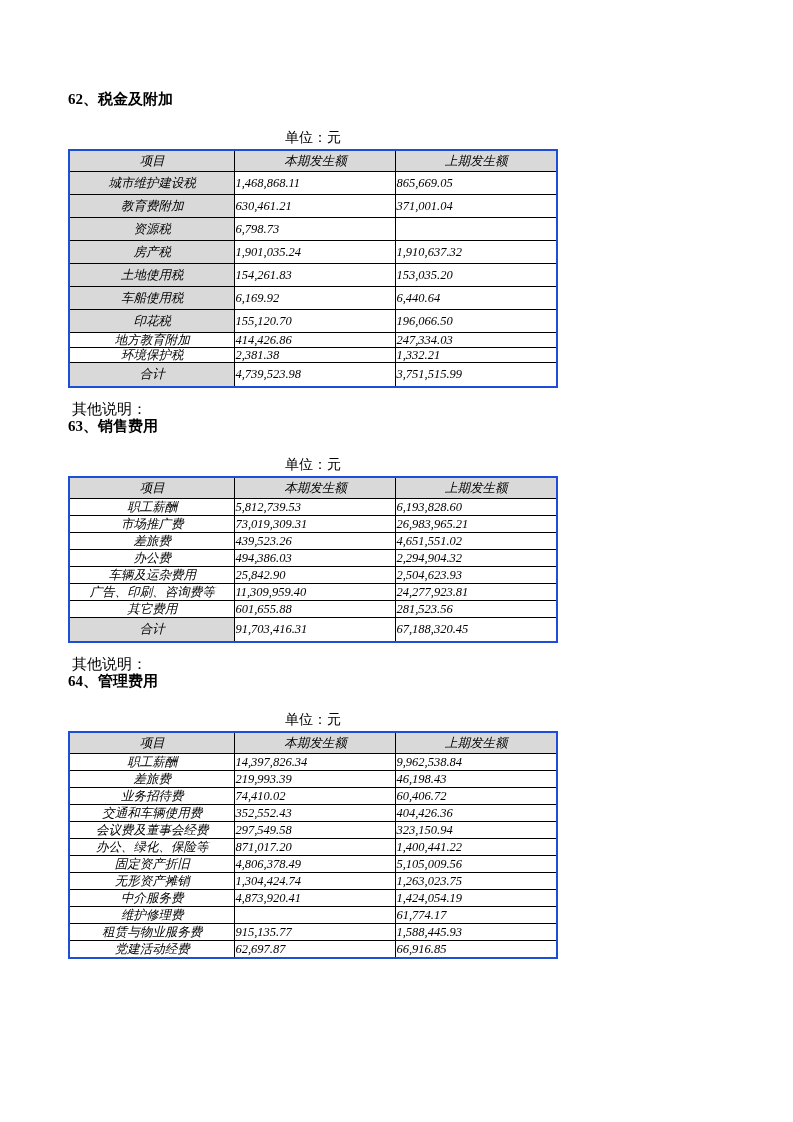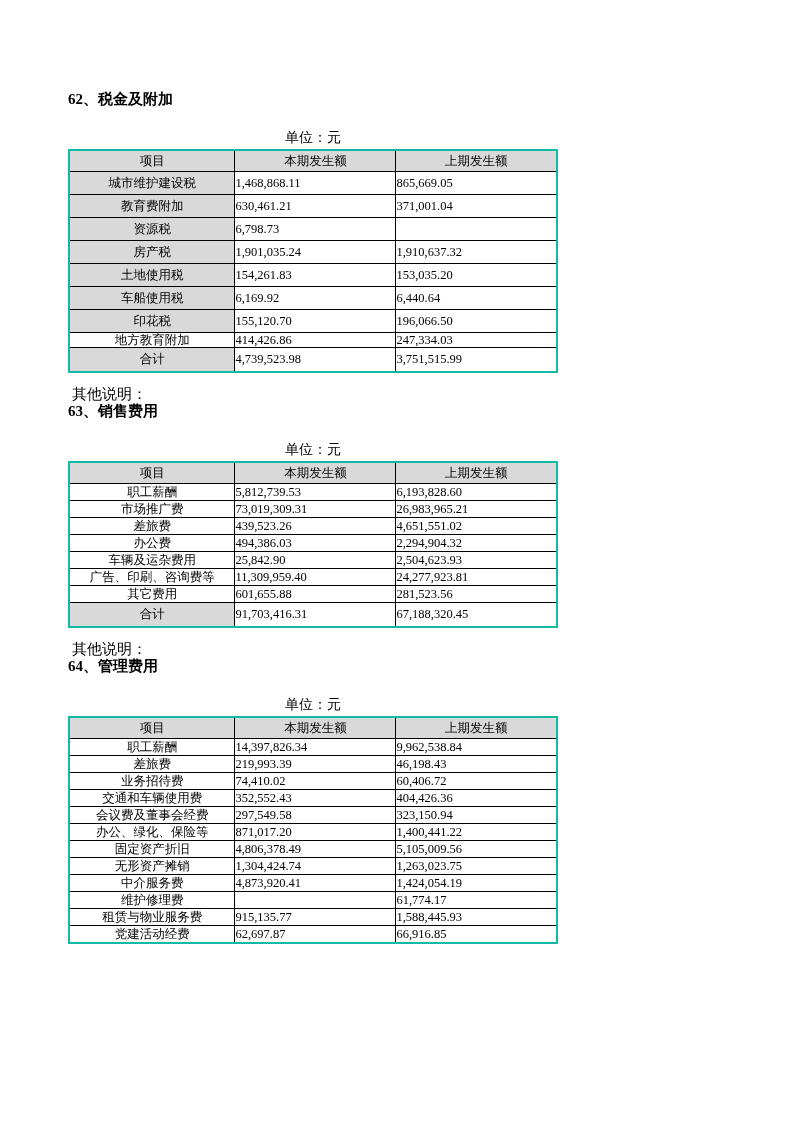--- a/index.html
+++ b/index.html
@@ -32,22 +32,23 @@
   .unit-row {
     text-align: center;
     font-size: 14px;
     line-height: 16px;
     height: 16px;
     margin-bottom: 3px;
   }
   table.fin-table {
     width: 100%;
     border-collapse: collapse;
-    border: 2px solid #14b8a6;
+    border: 2px solid #1d4ed8;
     table-layout: fixed;
+    font-style: italic;
   }
   table.fin-table col.c-item  { width: 34%; }
   table.fin-table col.c-curr  { width: 33%; }
   table.fin-table col.c-prior { width: 33%; }
   table.fin-table th,
   table.fin-table td {
     border: 1px solid #000000;
     font-size: 12.5px;
     line-height: 1;
     vertical-align: middle;
@@ -129,20 +130,25 @@
           <tr class="rh-tall">
             <td class="item shaded">印花税</td>
             <td class="num">155,120.70</td>
             <td class="num">196,066.50</td>
           </tr>
           <tr class="rh-short">
             <td class="item">地方教育附加</td>
             <td class="num">414,426.86</td>
             <td class="num">247,334.03</td>
           </tr>
+          <tr class="rh-short">
+            <td class="item">环境保护税</td>
+            <td class="num">2,381.38</td>
+            <td class="num">1,332.21</td>
+          </tr>
           <tr class="rh-sum">
             <td class="item shaded">合计</td>
             <td class="num">4,739,523.98</td>
             <td class="num">3,751,515.99</td>
           </tr>
         </tbody>
     </table>
     <div class="note">其他说明：</div>
   </section>
 

